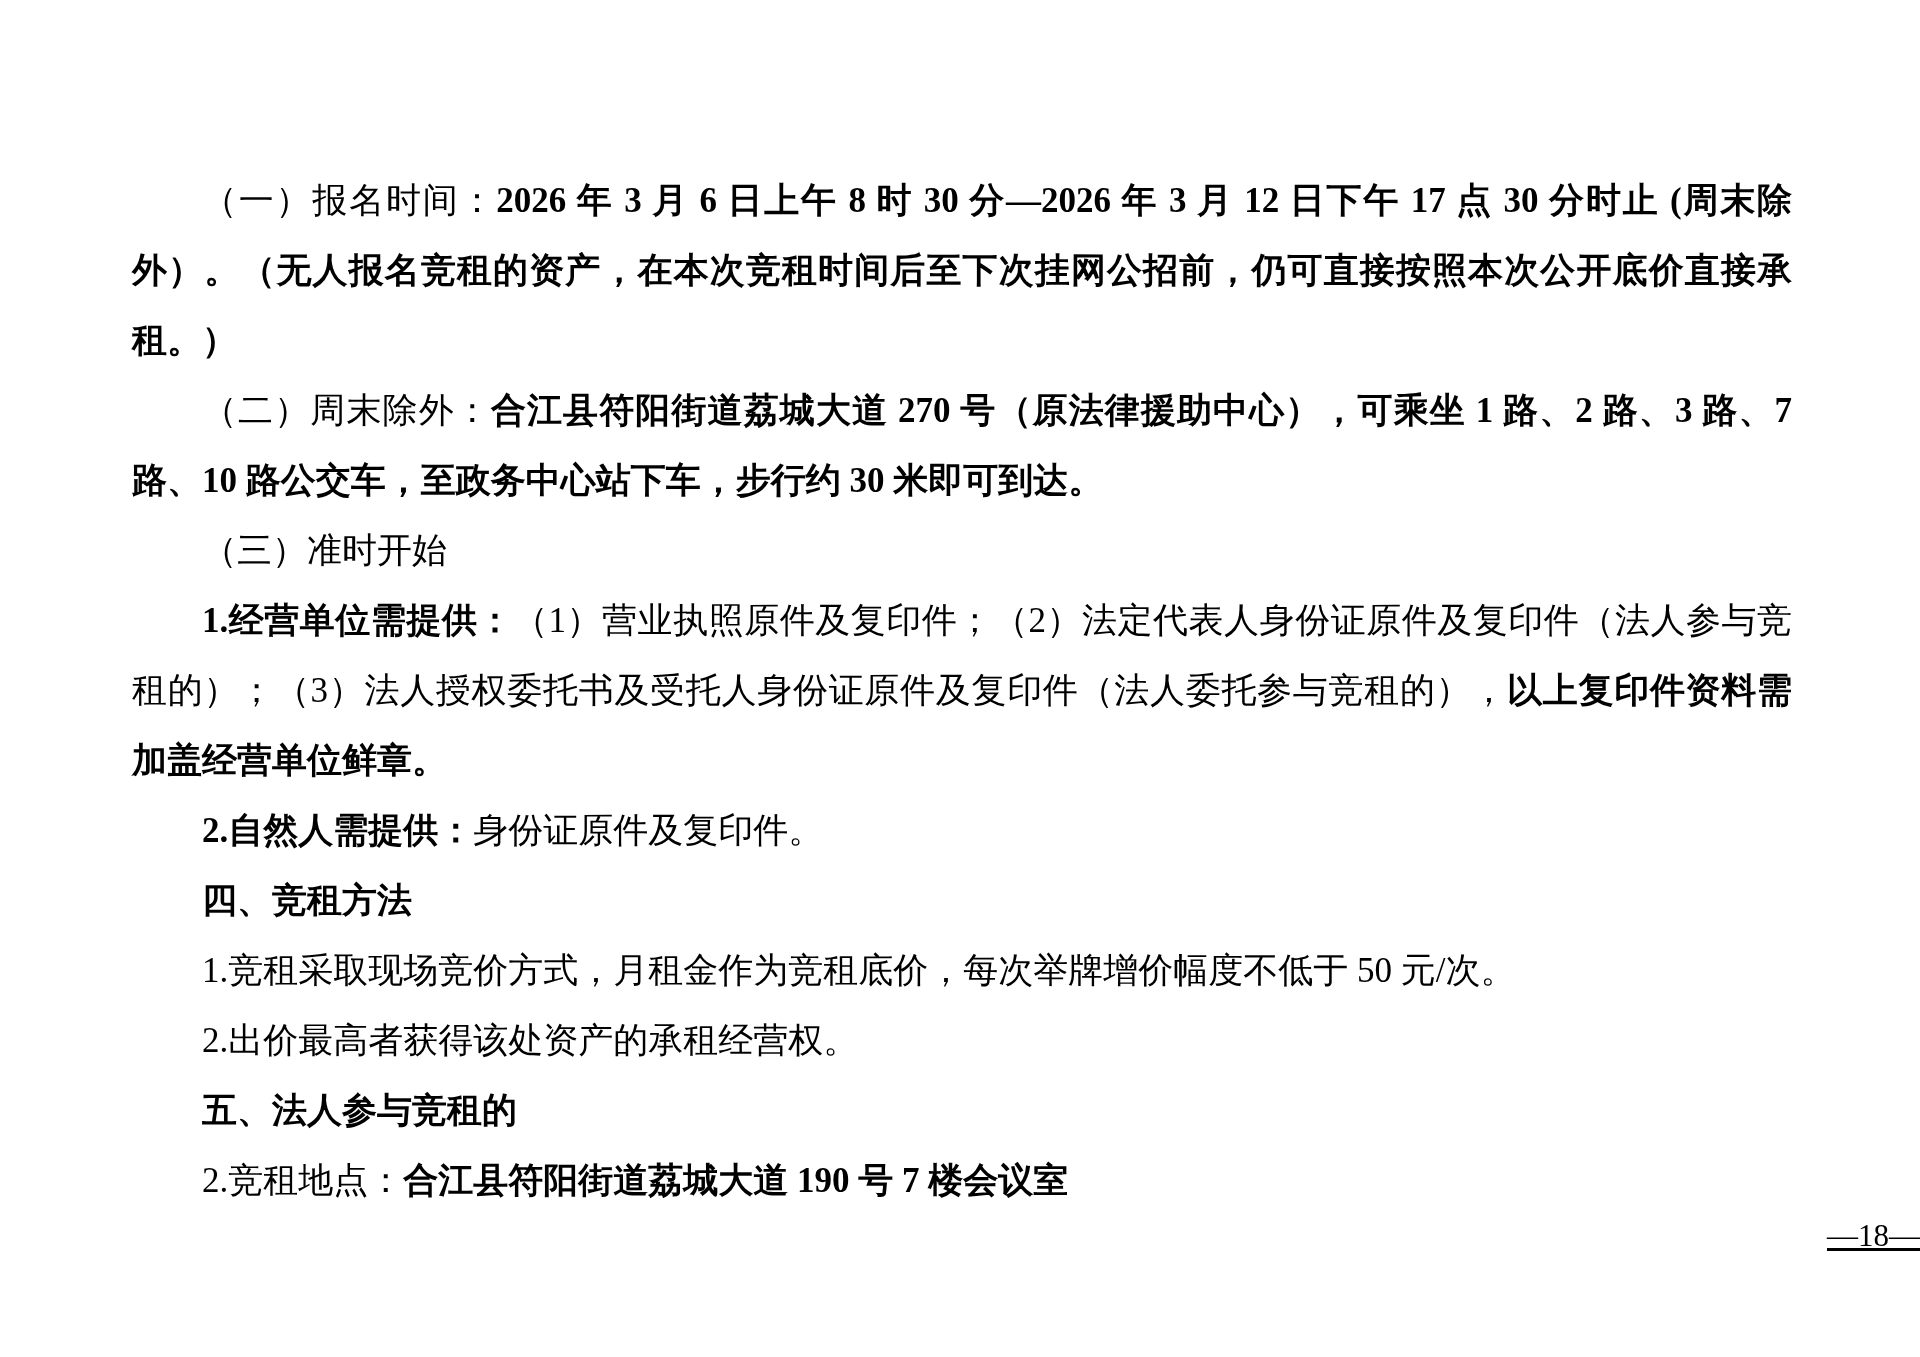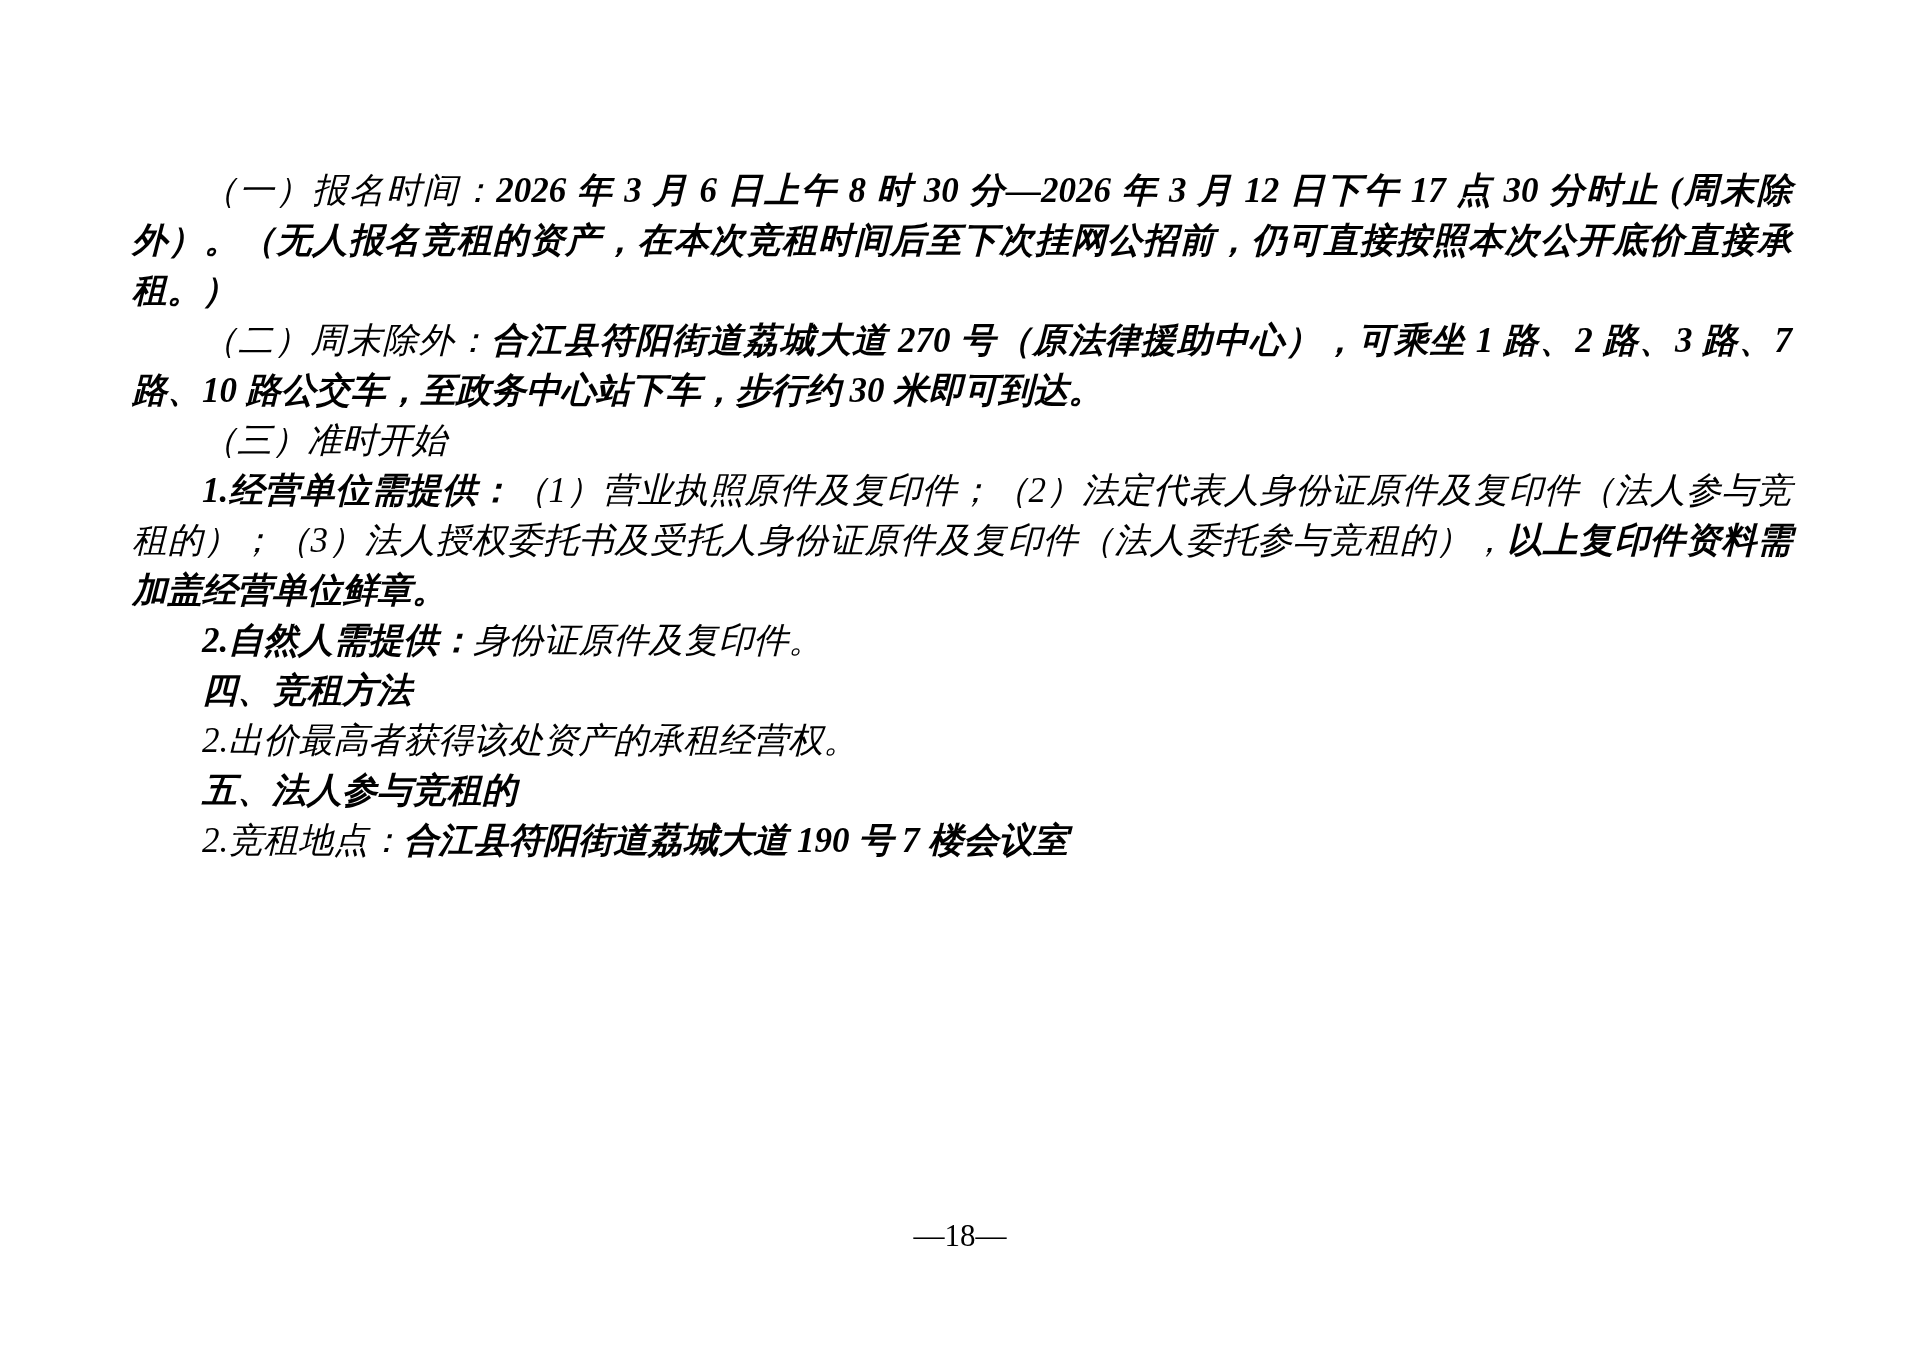--- a/index.html
+++ b/index.html
@@ -24,24 +24,23 @@
     position: absolute;
     left: 132px;
     right: 128px;
     top: 166px;
   }
   p.para {
     margin: 0;
     padding: 0;
     text-indent: 2em;
     text-align: justify;
-    line-height: 50px;
+    line-height: 70px;
     font-family: "Liberation Serif", "DejaVu Serif", serif;
     word-break: break-word;
-    font-style: italic;
   }
   
   .kai {
     font-family: "Liberation Serif", "DejaVu Serif", serif;
     font-weight: 400;
   }
   .kai-bold {
     font-family: "Liberation Serif", "DejaVu Serif", serif;
     font-weight: 700;
   }
@@ -60,44 +59,46 @@
   }
   .date {
     font-family: "Liberation Serif", "DejaVu Serif", serif;
     font-weight: 600;
   }
   .page-footer {
     position: absolute;
     left: 0;
     right: 0;
     top: 1218px;
-    text-align: center;
+    text-align: right;
     font-family: "Liberation Serif", "DejaVu Serif", serif;
     font-size: 31px;
     line-height: 36px;
+    text-decoration: underline;
   }
 </style>
 </head>
 <body>
 
 <div class="page">
   <main class="doc-body">
 
     <p class="para"><span class="kai">（一）报名时间：</span><span class="hei">2026 年 3 月 6 日上午 8 时 30 分—2026 年 3 月 12 日下午 17 点 30 分时止 (周末除外）。（无人报名竞租的资产，在本次竞租时间后至下次挂网公招前，仍可直接按照本次公开底价直接承租。）</span></p>
 
     <p class="para"><span class="kai">（二）周末除外：</span><span class="hei-strong">合江县符阳街道荔城大道 270 号（原法律援助中心）</span><span class="hei">，可乘坐 1 路、2 路、3 路、7 路、10 路公交车，至政务中心站下车，步行约 30 米即可到达。</span></p>
 
     <p class="para"><span class="kai">（三）准时开始</span></p>
 
     <p class="para"><span class="kai-bold">1.经营单位需提供：</span><span class="kai">（1）营业执照原件及复印件；（2）法定代表人身份证原件及复印件（法人参与竞租的）；（3）法人授权委托书及受托人身份证原件及复印件（法人委托参与竞租的），</span><span class="kai-bold">以上复印件资料需加盖经营单位鲜章。</span></p>
 
     <p class="para"><span class="kai-bold">2.自然人需提供：</span><span class="kai">身份证原件及复印件。</span></p>
 
     <p class="para"><span class="heading">四、竞租方法</span></p>
 
+    <p class="para"><span class="kai">1.竞租采取现场竞价方式，月租金作为竞租底价，每次举牌增价幅度不低于 50 元/次。</span></p>
 
     <p class="para"><span class="kai">2.出价最高者获得该处资产的承租经营权。</span></p>
 
     <p class="para"><span class="heading">五、法人参与竞租的</span></p>
 
 
     <p class="para"><span class="kai">2.竞租地点：</span><span class="hei-strong">合江县符阳街道荔城大道 190 号 7 楼会议室</span></p>
 
   </main>
 

